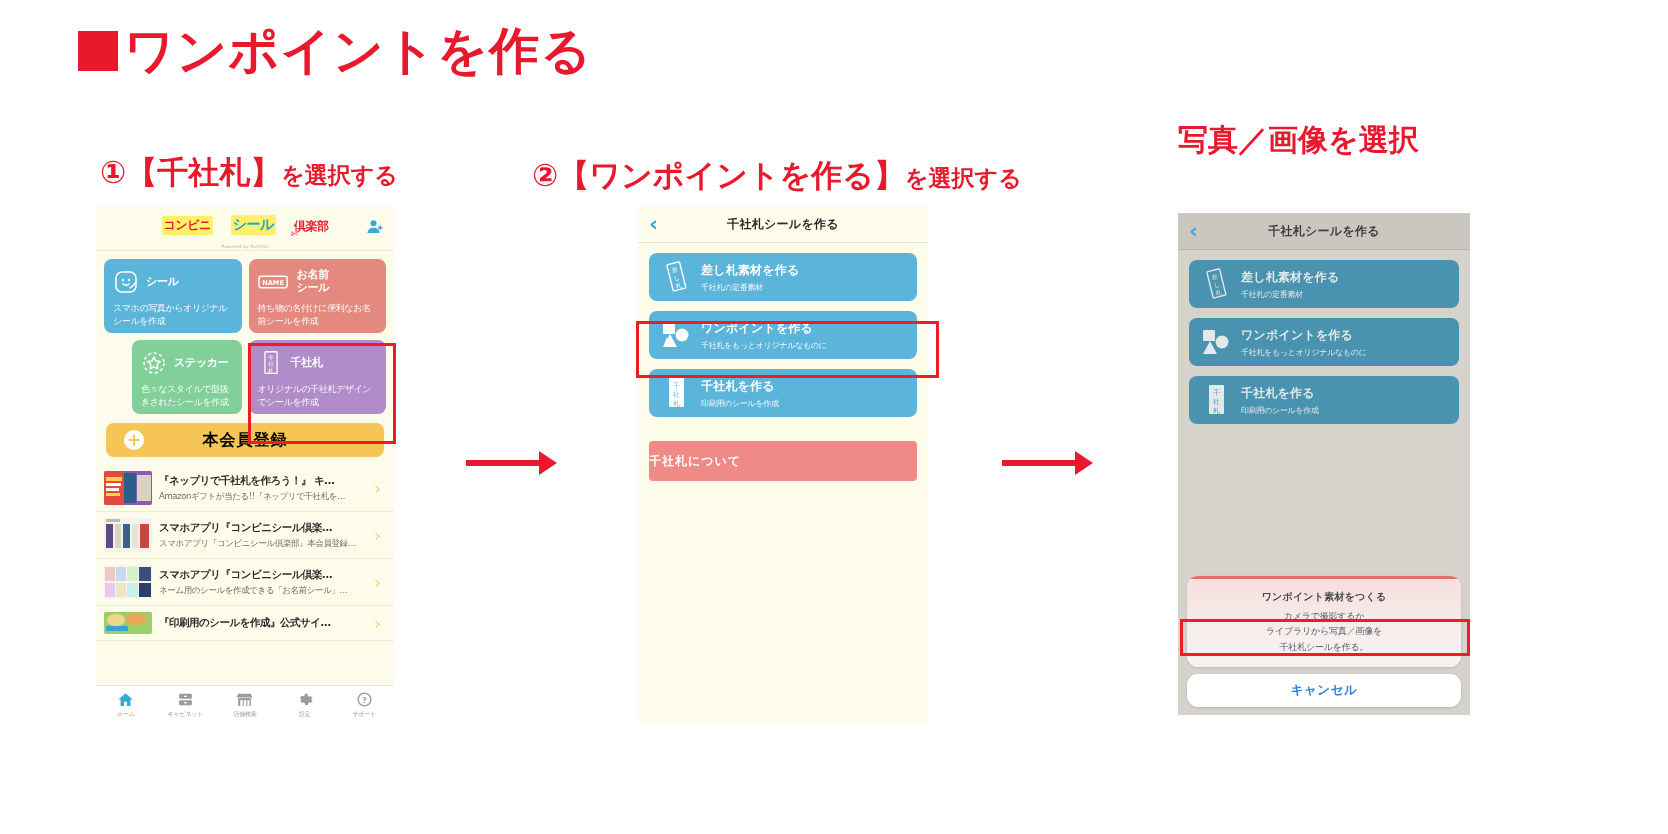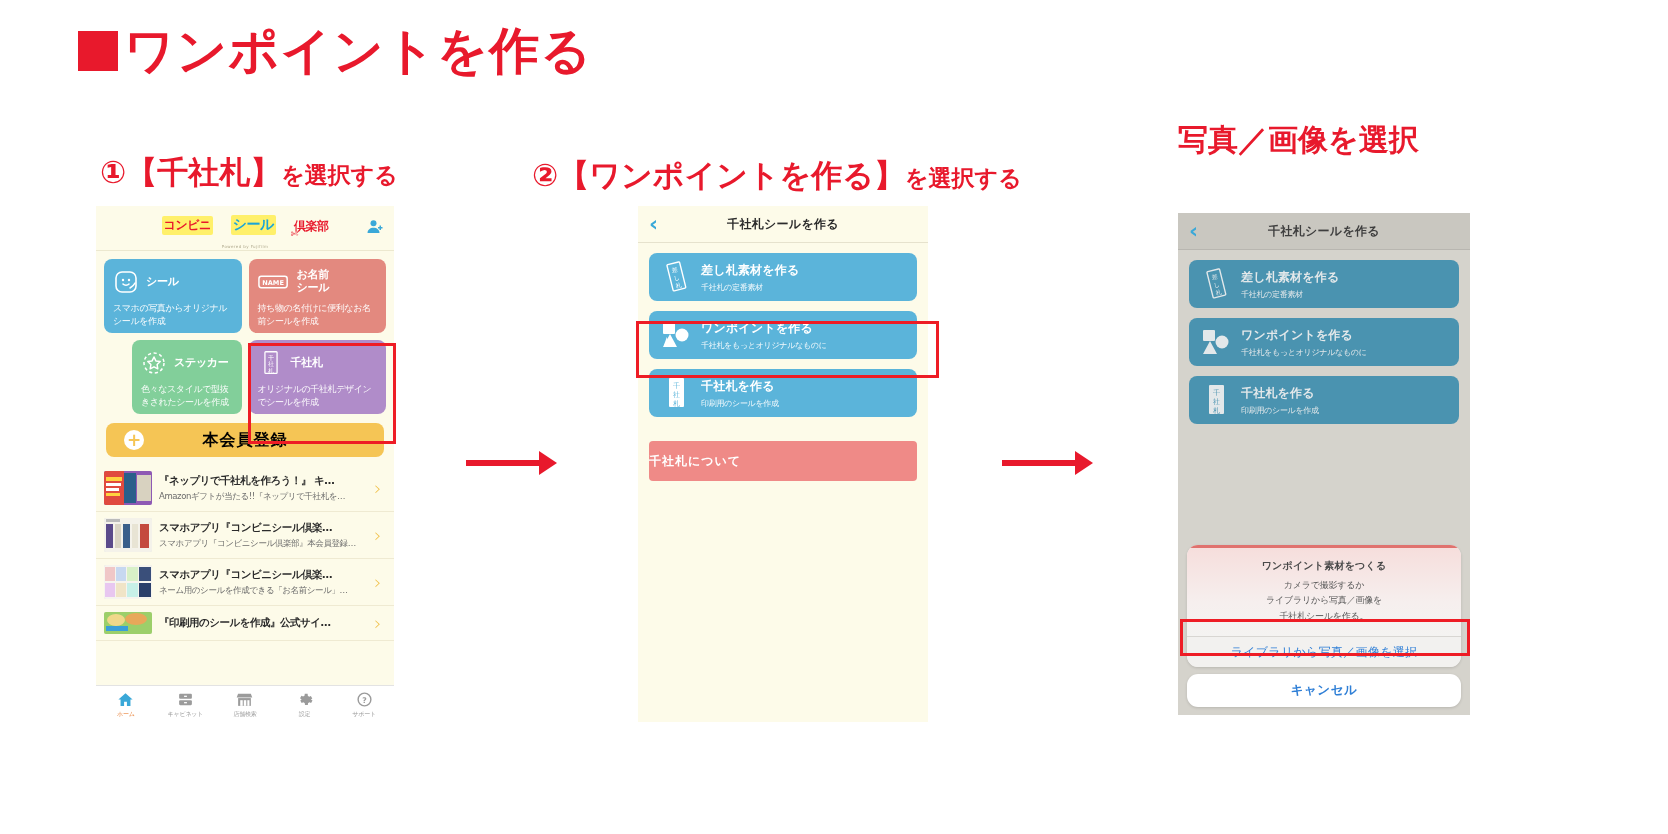--- a/index.html
+++ b/index.html
@@ -509,23 +509,20 @@
     <div class="sheet">
       <div class="sheet-box">
         <div class="sheet-top">
           <div class="sheet-title">ワンポイント素材をつくる</div>
           <div class="sheet-msg">
             <div>カメラで撮影するか</div>
             <div>ライブラリから写真／画像を</div>
             <div>千社札シールを作る。</div>
           </div>
         </div>
-        <div class="sheet-act">
-          <span>ライブラリから写真／画像を選択</span>
-        </div>
       </div>
       <div class="sheet-cancel">
         <span>キャンセル</span>
       </div>
     </div>
   </div>
 
   <div class="hl" id="hl1"></div>
   <div class="hl" id="hl2"></div>
   <div class="hl" id="hl3"></div>

